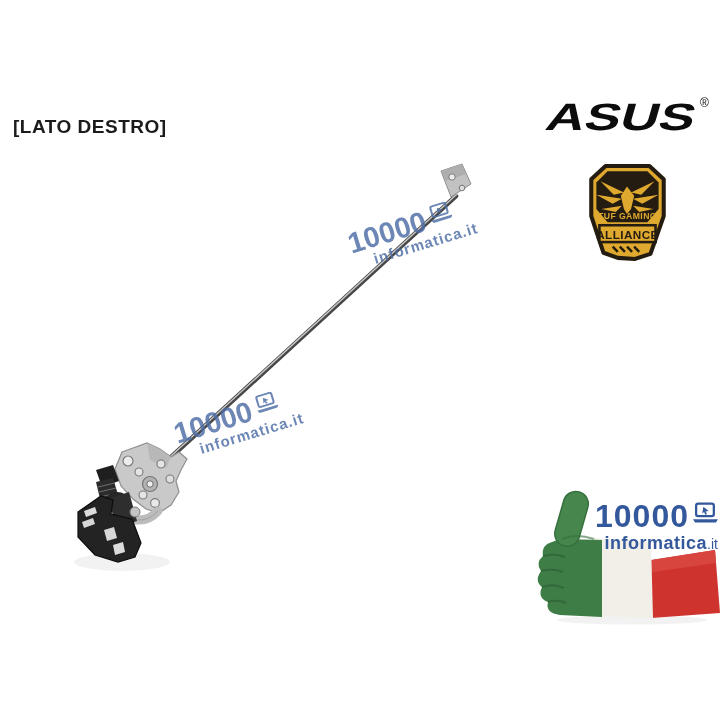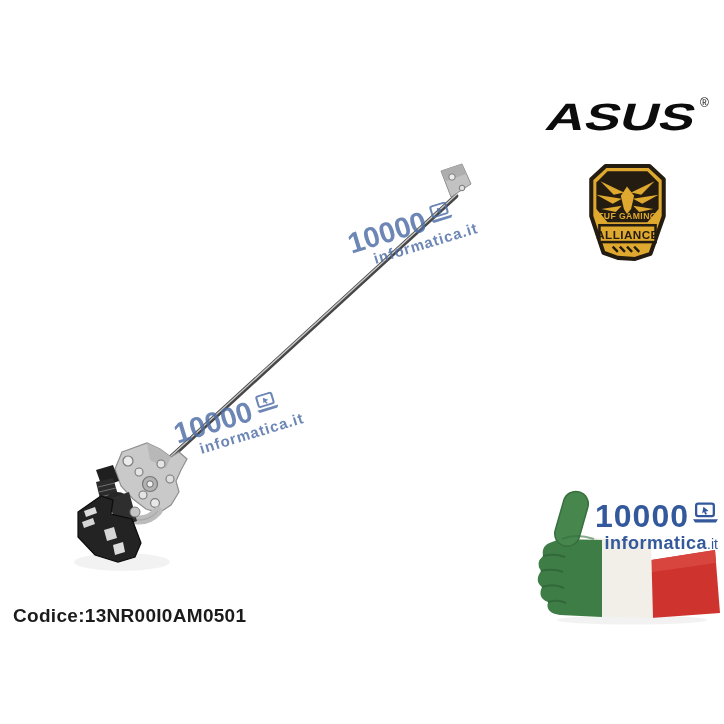--- a/index.html
+++ b/index.html
@@ -45,20 +45,21 @@
   .seller-tld { font-size:14px; font-weight:400; }
   .seller-laptop { margin-top:2px; }
 
   .hand-svg { position:absolute; left:532px; top:489px; z-index:3; }
 </style>
 </head>
 <body>
 
 <div class="canvas">
 
+  <div class="side-label">[LATO DESTRO]</div>
 
   <svg class="asus-logo" width="176" height="46" viewBox="0 0 176 46">
     <g transform="skewX(-16) translate(14,0)">
       <text x="0" y="36" font-family="Liberation Sans, sans-serif" font-size="38" font-weight="bold" fill="#0c0c0c" textLength="148" lengthAdjust="spacingAndGlyphs">ASUS</text>
     </g>
     <text x="160" y="13" font-size="12" fill="#0c0c0c">®</text>
   </svg>
 
   <svg class="tuf-badge" width="80" height="100" viewBox="0 0 78 98">
     <path d="M17,3 L60,3 L74,16 L74,52 L61,89 L46,94 L29,93 L15,88 L3,52 L3,16 Z" fill="#dfa92f" stroke="#241c10" stroke-width="4" stroke-linejoin="round"></path>
@@ -183,15 +184,14 @@
         <rect x="3" y="1" width="17" height="12" rx="2" fill="none" stroke="#33589b" stroke-width="2.2"></rect>
         <polygon points="10,4 15,8 12,8.6 13.5,11 11.8,11.6 10.6,9 8.8,10.4" fill="#33589b"></polygon>
         <polygon points="0,16 24,16 22,19 2,19" fill="#33589b"></polygon>
       </svg>
     </div>
     <div class="seller-row2">
       <span class="seller-domain">informatica</span><span class="seller-tld">.it</span>
     </div>
   </div>
 
-  <div class="code-label">Codice:13NR00I0AM0501</div>
 
 </div>
 
 </body></html>

